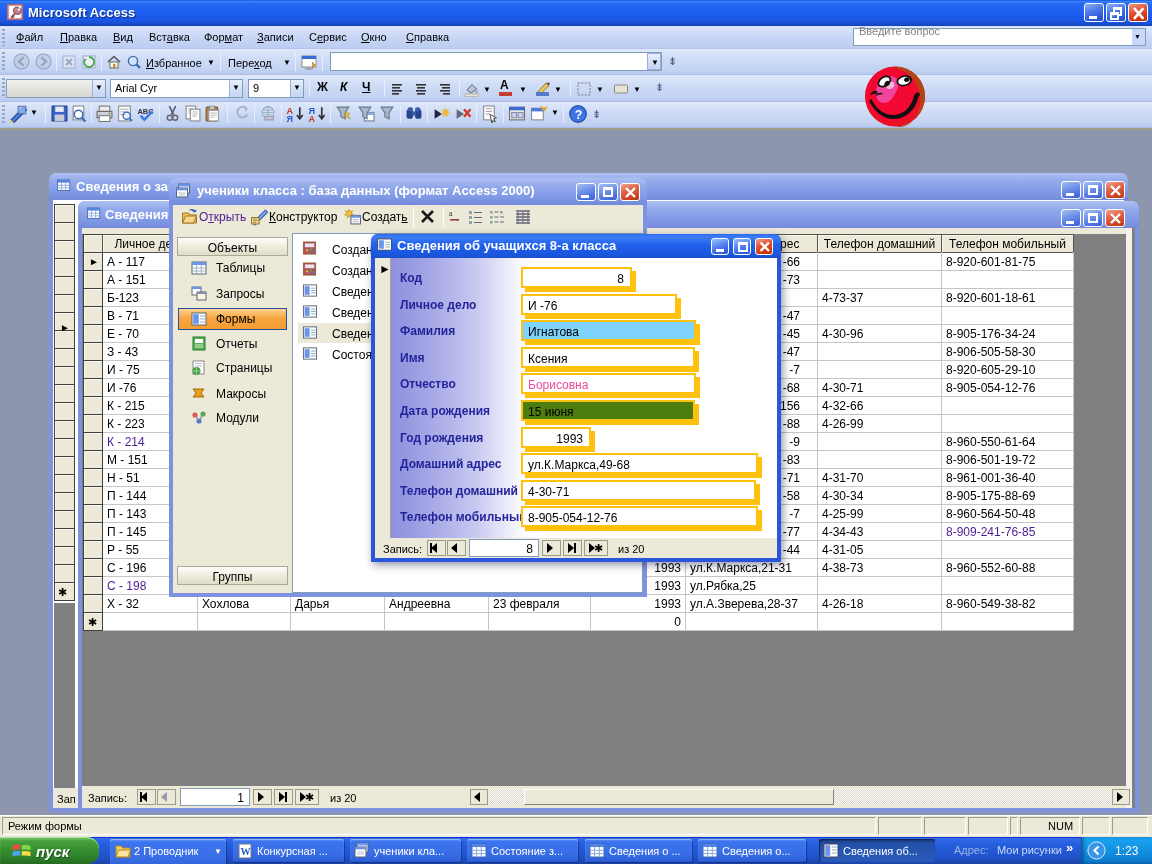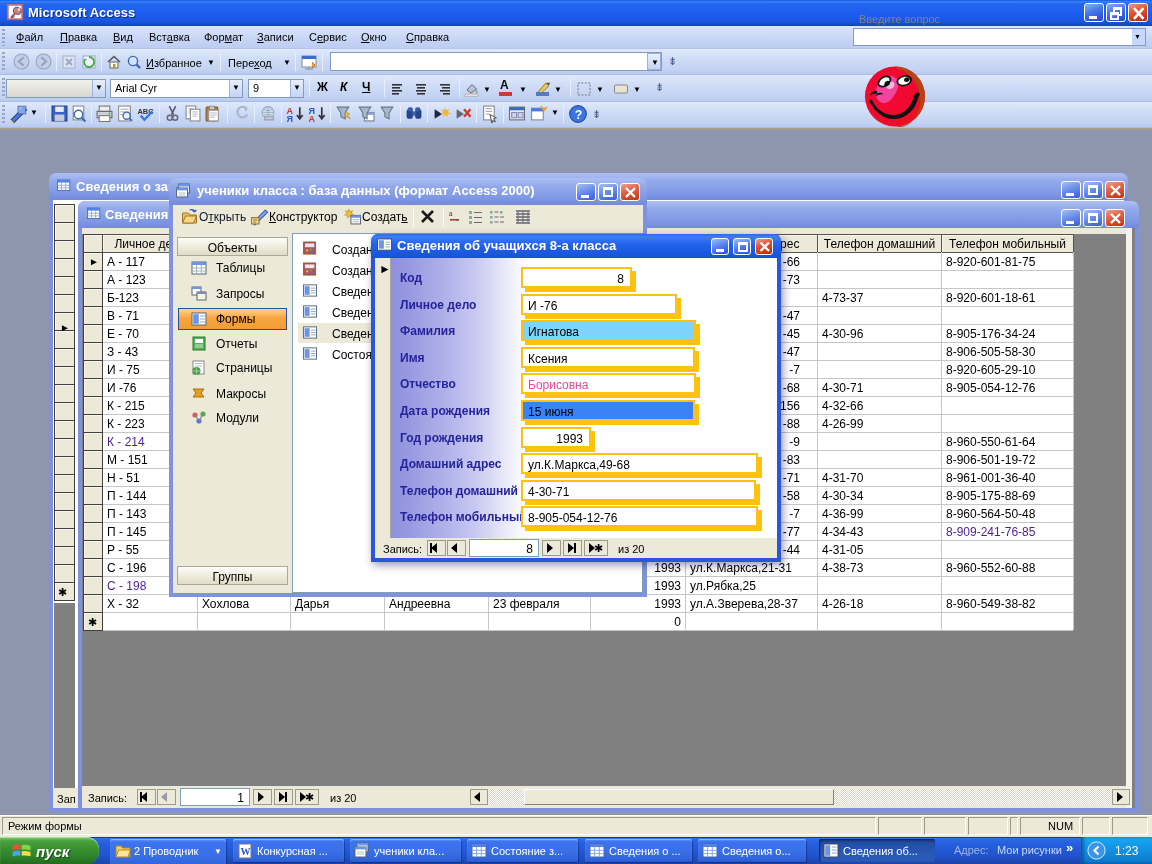--- a/index.html
+++ b/index.html
@@ -32,21 +32,21 @@
 <span style="left:16px;top:31px;color:#000"><u>Ф</u>айл</span>
 <span style="left:60px;top:31px;color:#000"><u>П</u>равка</span>
 <span style="left:113px;top:31px;color:#000"><u>В</u>ид</span>
 <span style="left:149px;top:31px;color:#000">Вст<u>а</u>вка</span>
 <span style="left:204px;top:31px;color:#000">Фор<u>м</u>ат</span>
 <span style="left:257px;top:31px;color:#000"><u>З</u>аписи</span>
 <span style="left:309px;top:31px;color:#000">С<u>е</u>рвис</span>
 <span style="left:361px;top:31px;color:#000"><u>О</u>кно</span>
 <span style="left:406px;top:31px;color:#000"><u>С</u>правка</span>
 <div style="left:853px;top:28px;width:293px;height:18px;background:#fff;border:1px solid #7f9db9"></div>
-<span style="left:859px;top:13px;color:#848284">Введите вопрос</span>
+<span style="left:859px;top:25px;color:#848284">Введите вопрос</span>
 <div style="left:1132px;top:29px;width:13px;height:16px;background:#c8d8f8">
     <span style="left:2px;top:4px;color:#000;font-size:7px">▼</span>
   </div>
 <div style="left:0px;top:49px;width:1152px;height:26px;background:linear-gradient(180deg,#e0e9fa 0%,#cfdcf6 40%,#c2d2f2 85%,#b8caee 100%);border-bottom:1px solid #aabde8"></div>
 <div style="left:0px;top:75px;width:1152px;height:27px;background:linear-gradient(180deg,#e0e9fa 0%,#cfdcf6 40%,#c2d2f2 85%,#b8caee 100%);border-bottom:1px solid #aabde8"></div>
 <div style="left:0px;top:102px;width:1152px;height:26px;background:linear-gradient(180deg,#e0e9fa 0%,#cfdcf6 40%,#c2d2f2 85%,#b8caee 100%);border-bottom:1px solid #aabde8"></div>
 <div style="left:0px;top:128px;width:1152px;height:2px;background:#a29d8c"></div>
 <div style="left:2px;top:52px;width:3px;height:20px;background:repeating-linear-gradient(180deg,#98a4c8 0 2px,transparent 2px 4px)"></div>
 <div style="left:2px;top:78px;width:3px;height:20px;background:repeating-linear-gradient(180deg,#98a4c8 0 2px,transparent 2px 4px)"></div>
 <div style="left:2px;top:105px;width:3px;height:20px;background:repeating-linear-gradient(180deg,#98a4c8 0 2px,transparent 2px 4px)"></div>
@@ -397,21 +397,21 @@
 <div style="left:941px;top:234px;width:133px;height:19px;background:#ece9d8;border:1px solid #55544a;box-shadow:inset 1px 1px 0 #f8f6ee">
     <span style="left:0;top:2px;width:131px;text-align:center;font-size:12px;color:#000">Телефон мобильный</span>
   </div>
 <div style="left:83px;top:252px;width:20px;height:19px;background:#ece9d8;border:1px solid #404040;box-shadow:inset 1px 1px 0 #f8f6ee">
     <span style="left:5px;top:3px;font-size:10px">►</span>
   </div>
 <span style="left:107px;top:255px;font-size:12px;color:#000">А - 117</span>
 <span style="right:471px;top:255px;font-size:12px;color:#000">1993</span>
 <span style="left:946px;top:255px;font-size:12px;color:#000">8-920-601-81-75</span>
 <div style="left:83px;top:270px;width:20px;height:19px;background:#ece9d8;border:1px solid #404040;box-shadow:inset 1px 1px 0 #f8f6ee"></div>
-<span style="left:107px;top:273px;font-size:12px;color:#000">А - 123</span>
+<span style="left:107px;top:273px;font-size:12px;color:#000">А - 151</span>
 <span style="right:471px;top:273px;font-size:12px;color:#000">1993</span>
 <div style="left:83px;top:288px;width:20px;height:19px;background:#ece9d8;border:1px solid #404040;box-shadow:inset 1px 1px 0 #f8f6ee"></div>
 <span style="left:107px;top:291px;font-size:12px;color:#000">Б-123</span>
 <span style="right:471px;top:291px;font-size:12px;color:#000">1993</span>
 <span style="left:822px;top:291px;font-size:12px;color:#000">4-73-37</span>
 <span style="left:946px;top:291px;font-size:12px;color:#000">8-920-601-18-61</span>
 <div style="left:83px;top:306px;width:20px;height:19px;background:#ece9d8;border:1px solid #404040;box-shadow:inset 1px 1px 0 #f8f6ee"></div>
 <span style="left:107px;top:309px;font-size:12px;color:#000">В - 71</span>
 <span style="right:471px;top:309px;font-size:12px;color:#000">1993</span>
 <div style="left:83px;top:324px;width:20px;height:19px;background:#ece9d8;border:1px solid #404040;box-shadow:inset 1px 1px 0 #f8f6ee"></div>
@@ -454,21 +454,21 @@
 <span style="left:822px;top:471px;font-size:12px;color:#000">4-31-70</span>
 <span style="left:946px;top:471px;font-size:12px;color:#000">8-961-001-36-40</span>
 <div style="left:83px;top:486px;width:20px;height:19px;background:#ece9d8;border:1px solid #404040;box-shadow:inset 1px 1px 0 #f8f6ee"></div>
 <span style="left:107px;top:489px;font-size:12px;color:#000">П - 144</span>
 <span style="right:471px;top:489px;font-size:12px;color:#000">1993</span>
 <span style="left:822px;top:489px;font-size:12px;color:#000">4-30-34</span>
 <span style="left:946px;top:489px;font-size:12px;color:#000">8-905-175-88-69</span>
 <div style="left:83px;top:504px;width:20px;height:19px;background:#ece9d8;border:1px solid #404040;box-shadow:inset 1px 1px 0 #f8f6ee"></div>
 <span style="left:107px;top:507px;font-size:12px;color:#000">П - 143</span>
 <span style="right:471px;top:507px;font-size:12px;color:#000">1993</span>
-<span style="left:822px;top:507px;font-size:12px;color:#000">4-36-99</span>
+<span style="left:822px;top:507px;font-size:12px;color:#000">4-25-99</span>
 <span style="left:946px;top:507px;font-size:12px;color:#000">8-960-564-50-48</span>
 <div style="left:83px;top:522px;width:20px;height:19px;background:#ece9d8;border:1px solid #404040;box-shadow:inset 1px 1px 0 #f8f6ee"></div>
 <span style="left:107px;top:525px;font-size:12px;color:#000">П - 145</span>
 <span style="right:471px;top:525px;font-size:12px;color:#000">1993</span>
 <span style="left:822px;top:525px;font-size:12px;color:#000">4-34-43</span>
 <span style="left:946px;top:525px;font-size:12px;color:#4c1d95">8-909-241-76-85</span>
 <div style="left:83px;top:540px;width:20px;height:19px;background:#ece9d8;border:1px solid #404040;box-shadow:inset 1px 1px 0 #f8f6ee"></div>
 <span style="left:107px;top:543px;font-size:12px;color:#000">Р - 55</span>
 <span style="right:471px;top:543px;font-size:12px;color:#000">1993</span>
 <span style="left:822px;top:543px;font-size:12px;color:#000">4-31-05</span>
@@ -609,21 +609,21 @@
 <div style="left:620px;top:183px;width:20px;height:18px;background:linear-gradient(160deg,#efa28b 0%,#e0644a 40%,#cf4526 75%,#b83a12 100%);border:1px solid #fff;border-radius:3px">
     <svg width="20" height="18">
       <path d="M5 4 L14 13 M14 4 L5 13" stroke="#fff" stroke-width="2.4"></path>
     </svg>
   </div>
 <svg style="left:181px;top:209px" width="17" height="16" viewBox="0 0 16 16">
     <path d="M1 4 h6 l1.5 2 h6.5 v8 H1 Z" fill="#f0c060" stroke="#a07820"></path>
     <path d="M1 14 L4 7 H15 L12 14 Z" fill="#f8d888" stroke="#a07820"></path>
     <path d="M8 1 c3 -1 5 0 5 2 M13 3 l-2 -1.8 M13 3 l1.8 -2" stroke="#2858b8" stroke-width="1.2" fill="none"></path>
   </svg>
-<span style="left:199px;top:210px;color:#0f172a;font-size:12px">О<u>т</u>крыть</span>
+<span style="left:199px;top:210px;color:#4c1d95;font-size:12px">О<u>т</u>крыть</span>
 <svg style="left:250px;top:208px" width="18" height="17" viewBox="0 0 16 16">
     <path d="M2 14 L14 2 L16 4 L4 16 Z" fill="#88aaf0" stroke="#3c62b8"></path>
     <path d="M1 9 h7 v6 H1 Z" fill="#f0d898" stroke="#907830"></path>
     <path d="M2.5 10.5 h4 M2.5 12 h4 M2.5 13.5 h2.6" stroke="#907830" stroke-width=".7"></path>
   </svg>
 <span style="left:269px;top:210px;color:#000;font-size:12px"><u>К</u>онструктор</span>
 <svg style="left:343px;top:208px" width="18" height="17" viewBox="0 0 16 16">
     <path d="M5 1 l1 2.4 l2.6-.8 l-1.4 2.2 l2.2 1.4 l-2.6.6 l.6 2.6 l-2-1.8 l-1.8 2 l.2-2.8 l-2.8-.2 l2.4-1.6 L1.6 2.6 l2.6.8 Z" fill="#f4c030" stroke="#b08010" stroke-width=".5"></path>
     <rect x="7" y="7" width="9" height="8" fill="#fff" stroke="#667"></rect>
     <rect x="7" y="7" width="9" height="2.2" fill="#6c94e8"></rect>
@@ -790,21 +790,21 @@
   </div>
 <span style="left:400px;top:350.8px;color:#24249a;font-weight:bold;font-size:12px">Имя</span>
 <div style="left:521px;top:346.8px;width:174px;height:21px;background:#fff;border:2px solid #fec10d;box-shadow:4px 4px 0 0 #fec10d">
     <span style="left:5px;top:3px;font-size:12px;color:#000">Ксения</span>
   </div>
 <span style="left:400px;top:377.4px;color:#24249a;font-weight:bold;font-size:12px">Отчество</span>
 <div style="left:521px;top:373.4px;width:175px;height:21px;background:#fff;border:2px solid #fec10d;box-shadow:4px 4px 0 0 #fec10d">
     <span style="left:5px;top:3px;font-size:12px;color:#ec4899">Борисовна</span>
   </div>
 <span style="left:400px;top:404.0px;color:#24249a;font-weight:bold;font-size:12px">Дата рождения</span>
-<div style="left:521px;top:400.0px;width:174px;height:21px;background:#3b82f6;border:2px solid #fec10d;box-shadow:4px 4px 0 0 #fec10d">
+<div style="left:521px;top:400.0px;width:174px;height:21px;background:#4d7c0f;border:2px solid #fec10d;box-shadow:4px 4px 0 0 #fec10d">
     <span style="left:5px;top:3px;font-size:12px;color:#000">15 июня</span>
   </div>
 <span style="left:400px;top:430.6px;color:#24249a;font-weight:bold;font-size:12px">Год рождения</span>
 <div style="left:521px;top:426.6px;width:70px;height:21px;background:#fff;border:2px solid #fec10d;box-shadow:4px 4px 0 0 #fec10d">
     <span style="right:6px;top:3px;font-size:12px;color:#000">1993</span>
   </div>
 <span style="left:400px;top:457.20000000000005px;color:#24249a;font-weight:bold;font-size:12px">Домашний адрес</span>
 <div style="left:521px;top:453.20000000000005px;width:237px;height:21px;background:#fff;border:2px solid #fec10d;box-shadow:4px 4px 0 0 #fec10d">
     <span style="left:5px;top:3px;font-size:12px;color:#000">ул.К.Маркса,49-68</span>
   </div>

